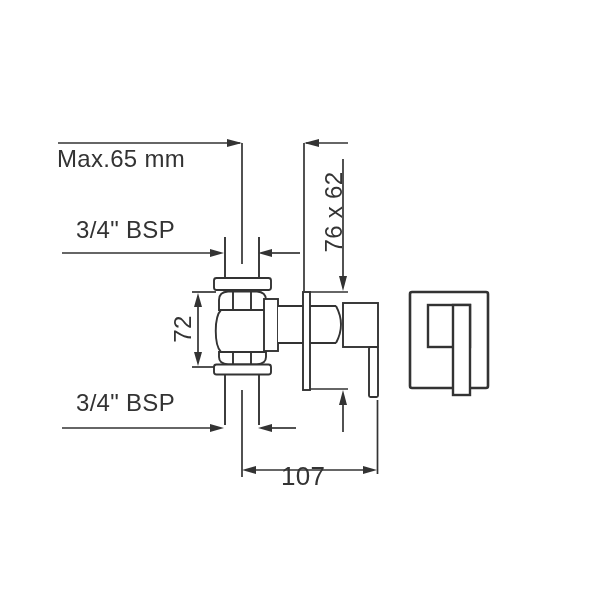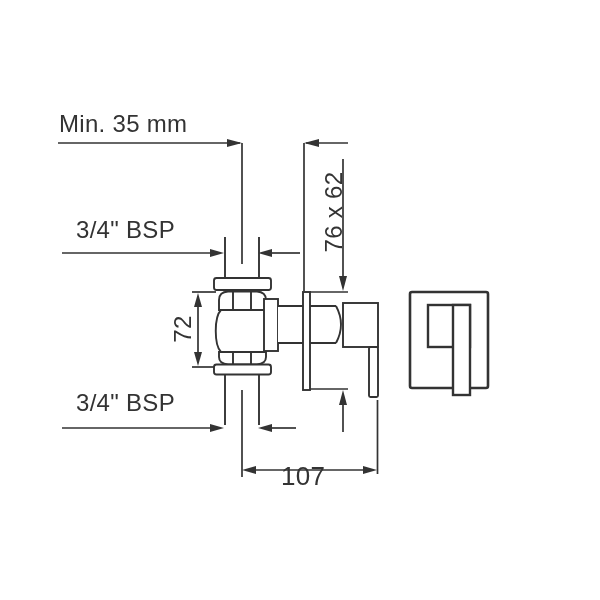--- a/index.html
+++ b/index.html
@@ -92,22 +92,22 @@
       <path d="M259,374.5 V425" fill="none"></path>
     </g>
 
     <g stroke="#333" fill="#fff">
       <rect x="410" y="292" width="78" height="96" rx="2" stroke-width="2.6"></rect>
       <rect x="428" y="305" width="42" height="42" stroke-width="2.4"></rect>
       <rect x="453" y="305" width="17" height="90" stroke-width="2.4"></rect>
     </g>
   </svg>
 
-  <div class="lbl" style="left:59px;top:112px">Min. 35 mm</div>
 
+  <div class="lbl" style="left:57px;top:147px">Max.65 mm</div>
 
   <div class="lbl" style="left:76px;top:218px">3/4" BSP</div>
 
   <div class="lbl" style="left:76px;top:391px">3/4" BSP</div>
 
   <div class="lbl rot" style="left:183px;top:329px">72</div>
 
   <div class="lbl rot" style="left:334px;top:212px">76 x 62</div>
 
   <div class="lbl num" style="left:281px;top:463px">107</div>

